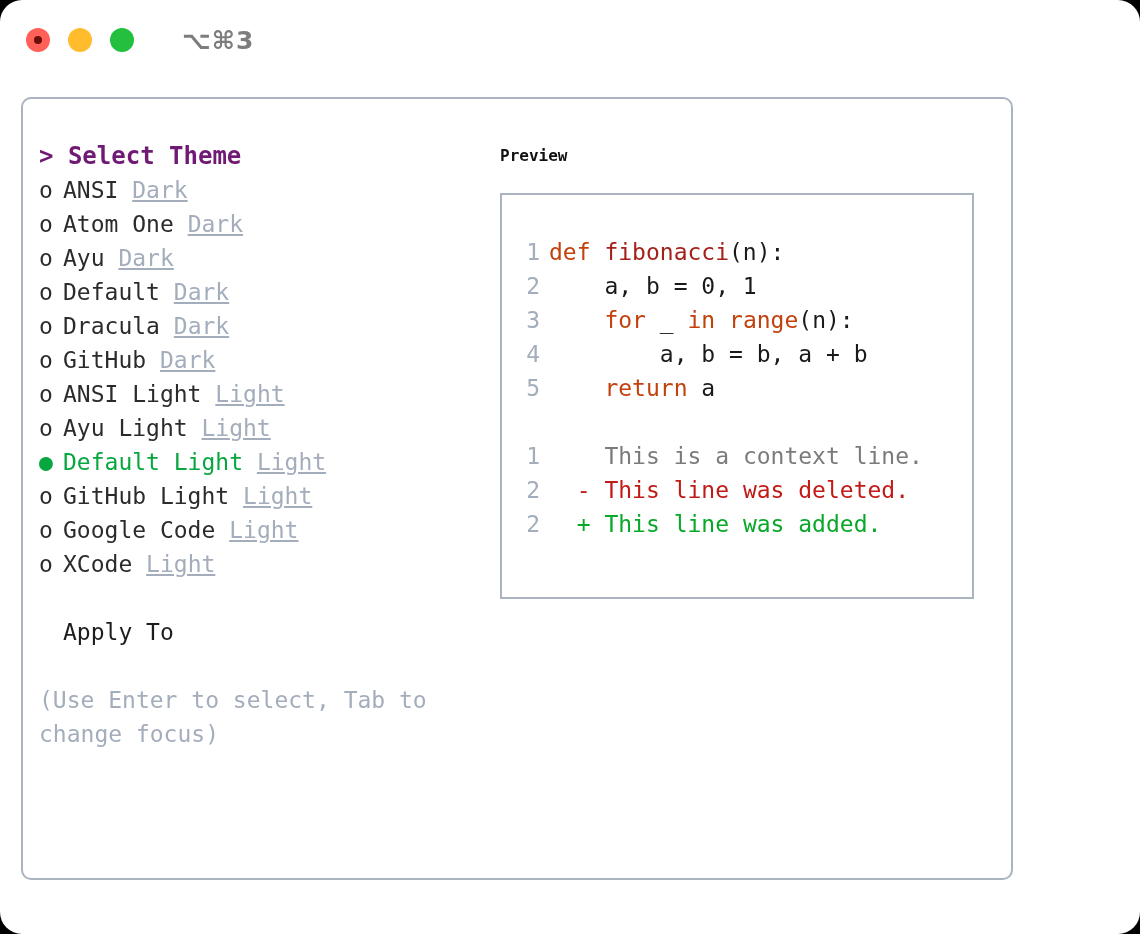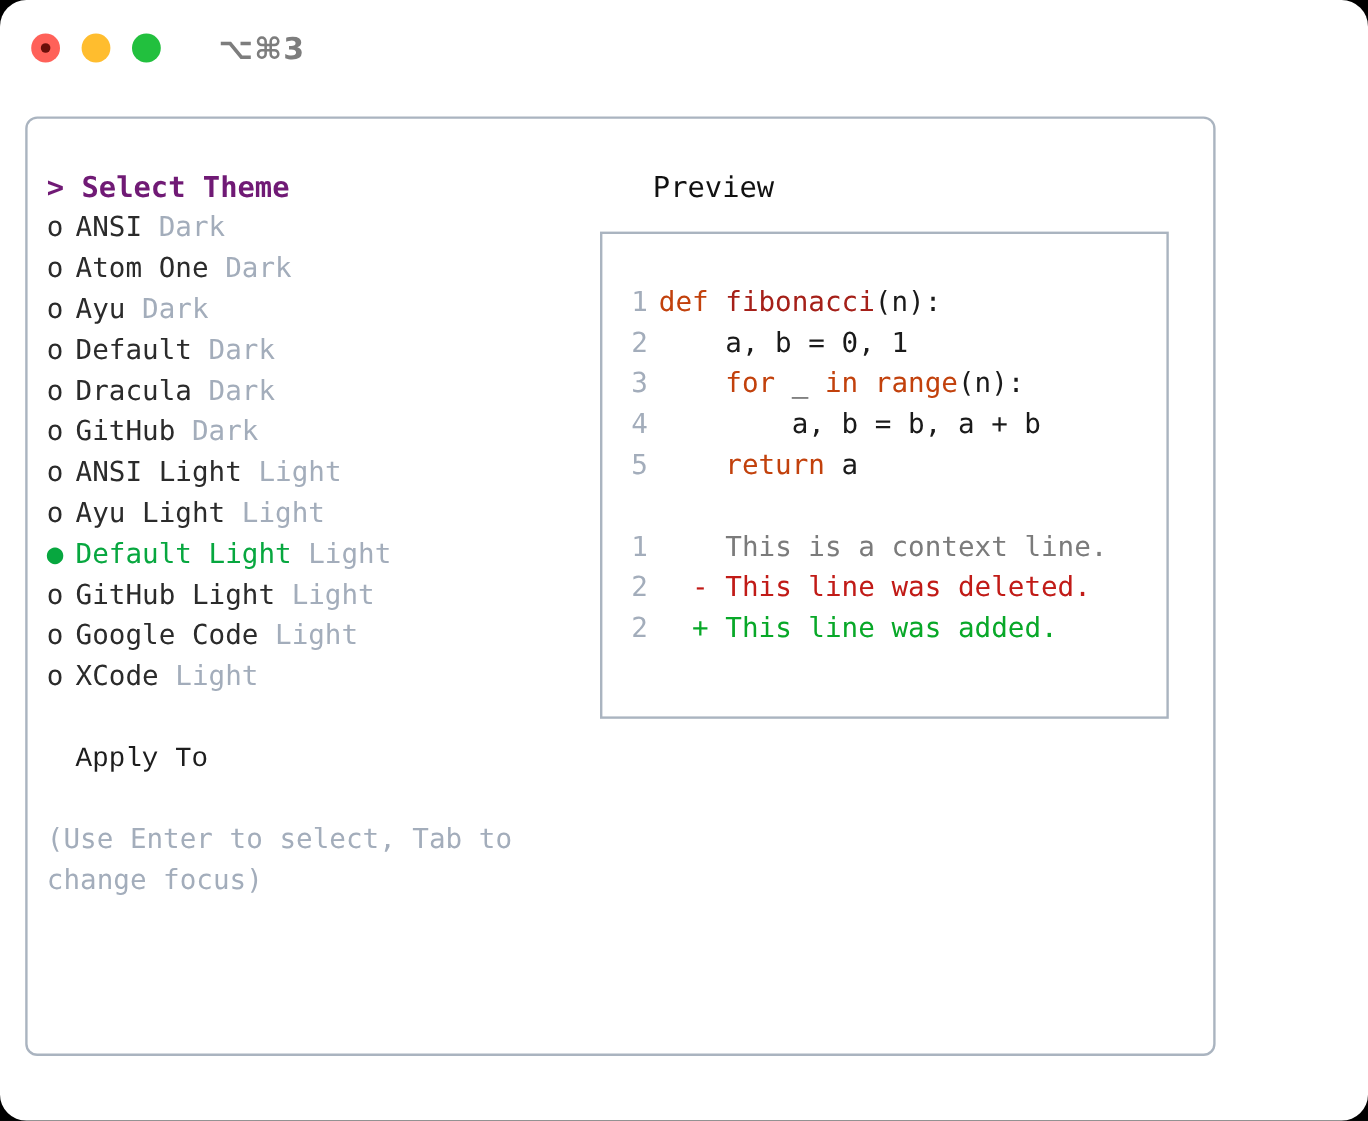--- a/index.html
+++ b/index.html
@@ -99,56 +99,55 @@
     line-height: 34px;
     color: #2b2b2b;
     white-space: pre;
   }
   .theme-row .marker {
     display: inline-block;
     width: 24px;
   }
   .theme-row .variant {
     color: #a3adbb;
+    text-decoration: underline;
   }
   .theme-row.selected,
   .theme-row.selected .marker { color: #07a73f; }
   .theme-row.selected .variant { color: #a3adbb; }
 
   .apply-header {
     font-size: 23px;
     line-height: 34px;
     color: #1d1d1d;
     white-space: pre;
     padding-left: 24px;
-    font-family: Liberation Mono, monospace;
   }
   .spacer-lg { height: 34px; }
 
   .hint {
     font-size: 23px;
     line-height: 34px;
     color: #a3adbb;
     white-space: pre;
   }
 
   
   .right-col {
     position: absolute;
     left: 477px;
     top: 40px;
     width: 490px;
   }
   .preview-title {
-    font-size: 24px;
-    font-weight: 400;
+    font-size: 16px;
+    font-weight: 700;
     color: #111111;
     line-height: 34px;
     white-space: pre;
-    margin-left: 44px;
   }
   .preview-box {
     margin-top: 20px;
     width: 474px;
     height: 406px;
     border: 2px solid #aab4c0;
     background: #ffffff;
     box-sizing: border-box;
     position: relative;
   }

